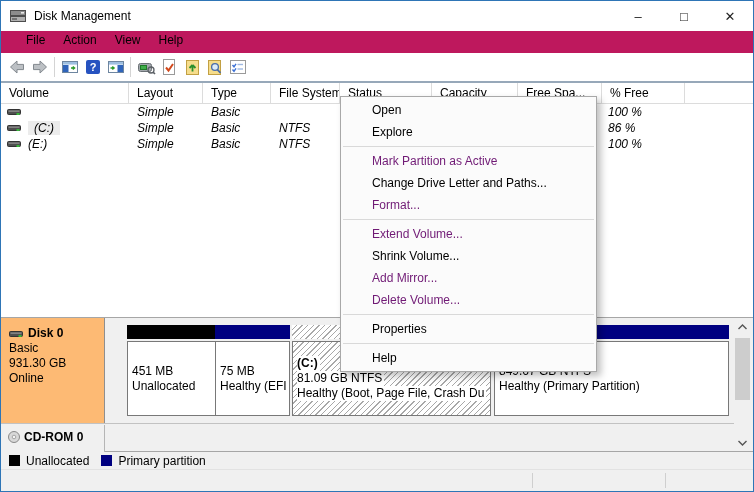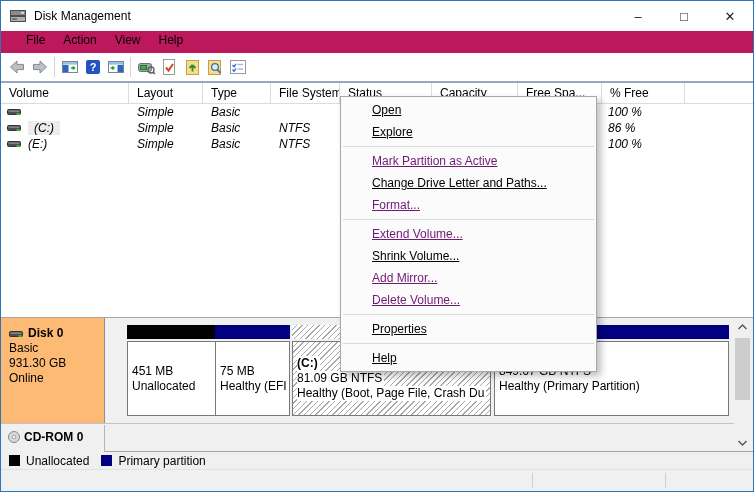--- a/index.html
+++ b/index.html
@@ -77,21 +77,21 @@
   .swatch-black{background:#000000;}
   .swatch-navy{background:#000080;margin-left:12px;}
   
   .statusbar{height:22px;box-sizing:border-box;border-top:1px solid #e2e2e2;background:#f0f0f0;position:relative;}
   .sb-div{position:absolute;top:3px;bottom:3px;width:1px;background:#cfcfcf;}
   .sbd1{left:531px;}.sbd2{left:664px;}
   
   .context-menu{position:absolute;left:339px;top:95px;width:255px;z-index:20;
     background:#fbfbfb;border:1px solid #a8a8a8;box-shadow:4px 4px 7px rgba(0,0,0,0.25);
     padding:2px 0;}
-  .cm-item{height:22px;line-height:22px;padding-left:31px;white-space:nowrap;cursor:default;text-decoration:underline;}
+  .cm-item{height:22px;line-height:22px;padding-left:31px;white-space:nowrap;cursor:default;}
   .cm-item.disabled{color:#701a75;}
   .cm-sep{height:1px;background:#d9d9d9;margin:3px 2px;}
 </style>
 </head>
 <body>
 
 <div class="window">
 
   <div class="titlebar">
     <svg class="app-icon" viewBox="0 0 17 14">

